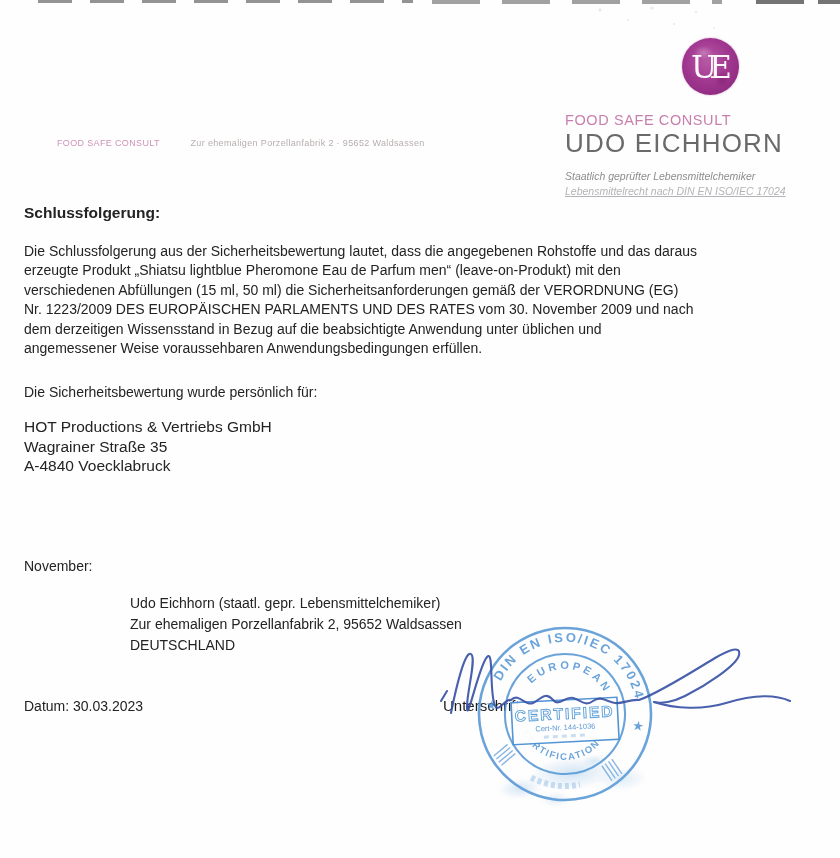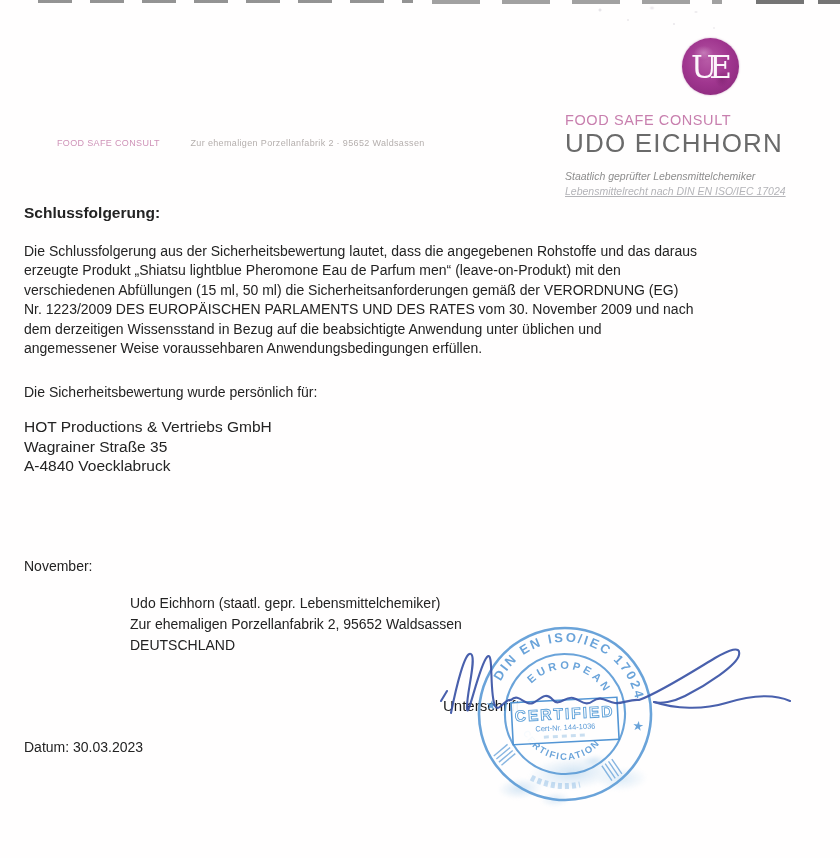--- a/index.html
+++ b/index.html
@@ -50,21 +50,21 @@
   
   .btxt{position:absolute;left:24px;font-size:14px;line-height:19.4px;color:#232323;}
   .pre{white-space:pre-line;}
   .heading{top:203px;font-weight:bold;font-size:15.5px;text-align:right;}
   .para1{top:242px;width:790px;}
   .para2{top:383px;}
   .company{top:417px;font-weight:normal;font-size:15.5px;line-height:19.6px;}
   .issued{top:492px;}
   .assessor-label{top:557px;}
   .assessor-details{top:557px;left:130px;line-height:21px;margin-top:36px;}
-  .datum{top:697px;margin-top:41px;}
+  .datum{top:697px;}
   .sig-label{position:absolute;left:443px;top:697px;font-size:15px;color:#1d1d1d;}
   
   .stamp{position:absolute;left:465px;top:614px;width:200px;height:200px;}
   .stamp-smudge{position:absolute;left:478px;top:742px;width:190px;height:78px;
     opacity:.5;filter:blur(1.5px);transform:rotate(-4deg);
     background:
       radial-gradient(60px 22px at 50% 40%, rgba(90,160,216,.55), transparent 75%),
       radial-gradient(30px 14px at 22% 55%, rgba(90,160,216,.5), transparent 75%),
       radial-gradient(34px 16px at 76% 52%, rgba(110,175,222,.45), transparent 75%),
       radial-gradient(20px 10px at 40% 72%, rgba(90,160,216,.4), transparent 75%),

